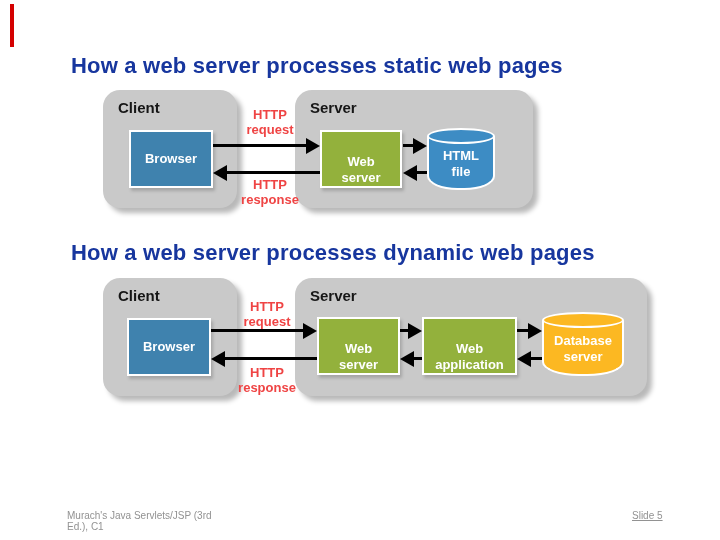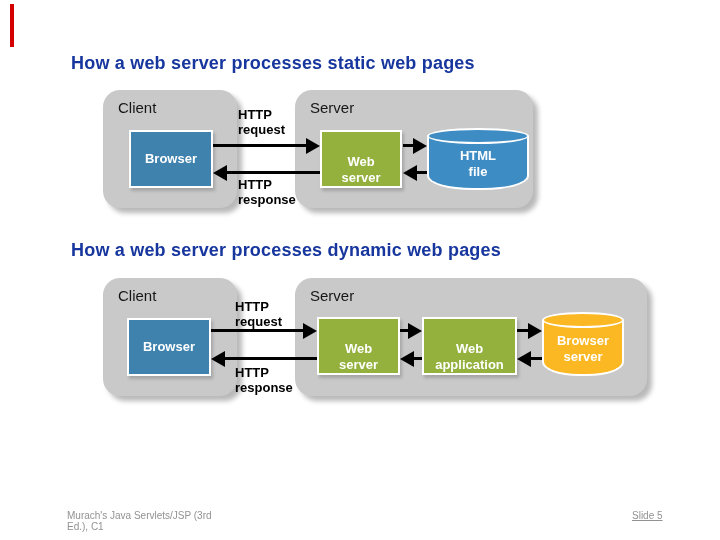--- a/index.html
+++ b/index.html
@@ -2,52 +2,52 @@
 <html style="--heading: #17369E; --panel-gray: #C9C9C9; --browser-blue: #3F82AE; --cylinder-blue: #3D8CC4; --server-green: #93B13C; --database-yellow: #FCB822; --annotation-red: #D40000; --footer-gray: #929292;"><head>
 <meta charset="utf-8">
 <style>
   html,body { margin:0; padding:0; background:#fff; }
   .slide {
     position:relative; width:720px; height:540px; background:#fff;
     font-family:"Liberation Sans", sans-serif; overflow:hidden;
   }
   .red-mark { position:absolute; left:10px; top:4px; width:4px; height:43px;
     background:var(--annotation-red,#D40000); }
-  .heading { position:absolute; margin:0; font-size:18px; font-weight:bold;
+  .heading { position:absolute; margin:0; font-size:22px; font-weight:bold;
     color:var(--heading,#17369E); letter-spacing:0.2px; white-space:nowrap; }
   #heading1 { left:71px; top:53px; }
   #heading2 { left:71px; top:240px; }
 
   .panel { position:absolute; background:var(--panel-gray,#C9C9C9);
     border-radius:17px; box-shadow:5px 5px 5px rgba(0,0,0,0.28); }
   #client1 { left:103px; top:90px;  width:134px; height:118px; }
   #server1 { left:295px; top:90px;  width:238px; height:118px; }
   #client2 { left:103px; top:278px; width:134px; height:118px; }
   #server2 { left:295px; top:278px; width:352px; height:118px; }
   .panel-label { position:absolute; left:15px; top:9px; font-size:15px;
-    font-weight:normal; color:#161616; }
+    font-weight:bold; color:#161616; }
 
   .box { position:absolute; display:flex; align-items:center; justify-content:center;
     text-align:center; color:#fff; font-weight:bold; font-size:13px; line-height:16px;
     border:2px solid #fff; box-sizing:border-box;
     box-shadow:2px 3px 3px rgba(0,0,0,0.18); }
   .blue  { background:var(--browser-blue,#3F82AE); }
   .green { background:var(--server-green,#93B13C);align-items:flex-end; }
   #browser1 { left:26px;  top:40px; width:84px; height:58px; }
   #browser2 { left:24px;  top:40px; width:84px; height:58px; }
   #webserver1 { left:25px;  top:40px; width:82px; height:58px; }
   #webserver2 { left:22px;  top:39px; width:83px; height:58px; }
   #webapp2    { left:127px; top:39px; width:95px; height:58px; }
   .w50 { display:inline-block; width:50px; }
   .w80 { display:inline-block; width:80px; }
   .w44 { display:inline-block; width:44px; }
   .w70 { display:inline-block; width:70px; }
 
   .cylinder { position:absolute; }
-  #htmlcyl { left:132px; top:38px; width:102px; height:62px; }
+  #htmlcyl { left:132px; top:38px; width:68px; height:62px; }
   #dbcyl   { left:247px; top:34px; width:82px; height:64px; }
   .cyl-lid { position:absolute; left:0; right:0; top:0; height:16px;
     border-radius:50%; border:2px solid #fff; box-sizing:border-box; z-index:2; }
   .cyl-body { position:absolute; left:0; right:0; top:8px; bottom:0;
     border:2px solid #fff; border-top:none;
     border-radius:0 0 45% 45% / 0 0 14px 14px; box-sizing:border-box; }
   .cyl-blue  .cyl-lid, .cyl-blue  .cyl-body { background:var(--cylinder-blue,#3D8CC4); }
   .cyl-yellow .cyl-lid, .cyl-yellow .cyl-body { background:var(--database-yellow,#FCB822); }
   .cyl-label { position:absolute; left:0; right:0; top:10px; bottom:0; z-index:3;
     display:flex; align-items:center; justify-content:center; text-align:center;
@@ -63,22 +63,22 @@
   #resp1 { left:227px; top:171px; width:93px; }
   #mid1r { left:403px; top:144px; width:10px; }
   #mid1l { left:417px; top:171px; width:10px; }
   #req2  { left:211px; top:329px; width:92px; }
   #resp2 { left:225px; top:357px; width:92px; }
   #wswa-r { left:400px; top:329px; width:8px; }
   #wswa-l { left:414px; top:357px; width:8px; }
   #wadb-r { left:517px; top:329px; width:11px; }
   #wadb-l { left:531px; top:357px; width:11px; }
 
-  .http-label { position:absolute; width:64px; text-align:left; font-size:13px;
-    font-weight:bold; line-height:15px; color:#000000; z-index:6; }
+  .http-label { position:absolute; width:64px; text-align:center; font-size:13px;
+    font-weight:bold; line-height:15px; color:#ef4444; z-index:6; }
   #reqlab1  { left:238px; top:107px; }
   #resplab1 { left:238px; top:177px; }
   #reqlab2  { left:235px; top:299px; }
   #resplab2 { left:235px; top:365px; }
 
   .footer { position:absolute; color:var(--footer-gray,#929292);
     font-size:10px; line-height:11px; }
   #footer-left  { left:67px;  top:510px; width:158px; }
   #footer-right { left:632px; top:510px;text-decoration:underline; }
 </style>
@@ -134,21 +134,21 @@
     <div id="webserver2" class="box green">
       <span class="w50">Web server</span>
     </div>
     <div id="webapp2" class="box green">
       <span class="w80">Web application</span>
     </div>
     <div id="dbcyl" class="cylinder cyl-yellow">
       <div class="cyl-body"></div>
       <div class="cyl-lid"></div>
       <div class="cyl-label">
-        <span class="w70">Browser server</span>
+        <span class="w70">Database server</span>
       </div>
     </div>
   </div>
 
   <div id="req2" class="arrow arrow-right"></div>
   <div id="resp2" class="arrow arrow-left"></div>
   <div id="wswa-r" class="arrow arrow-right"></div>
   <div id="wswa-l" class="arrow arrow-left"></div>
   <div id="wadb-r" class="arrow arrow-right"></div>
   <div id="wadb-l" class="arrow arrow-left"></div>

